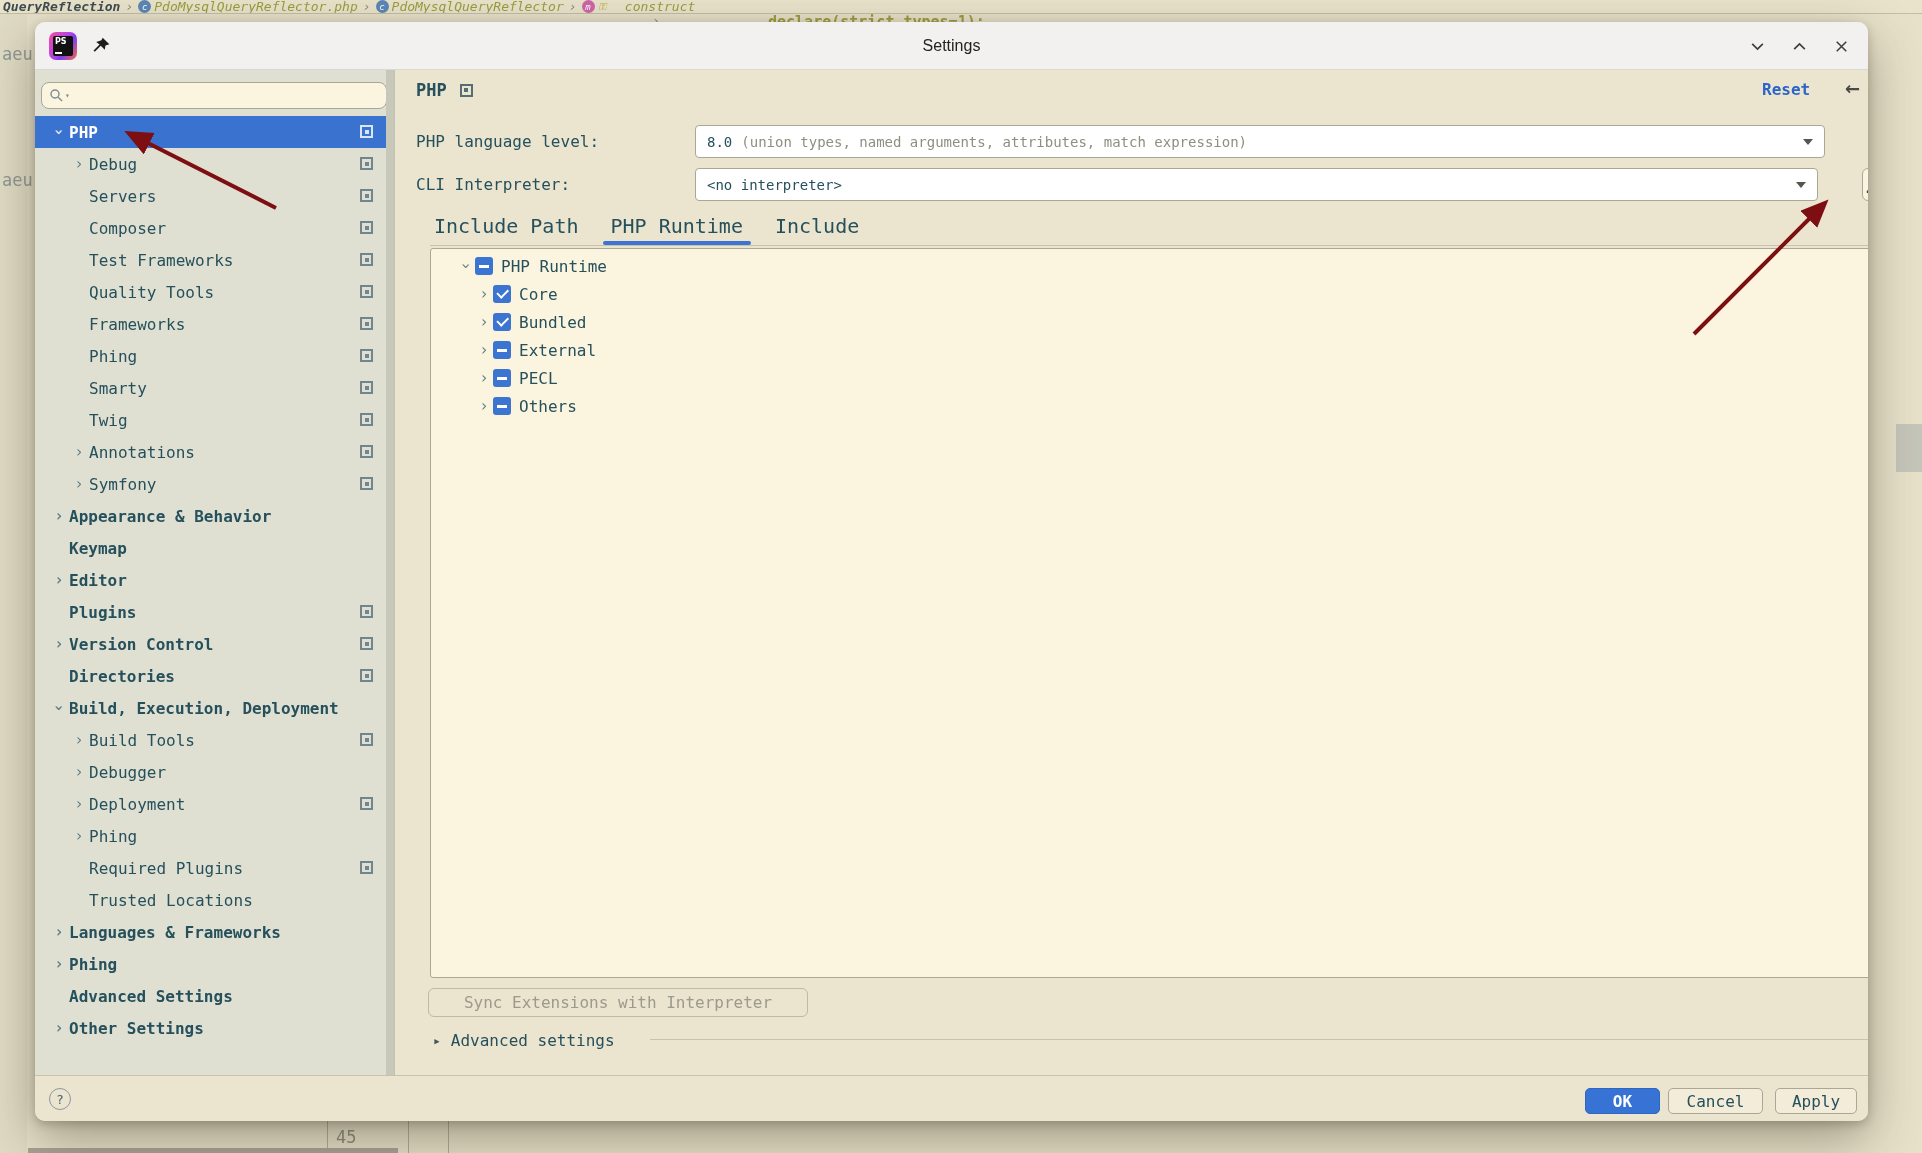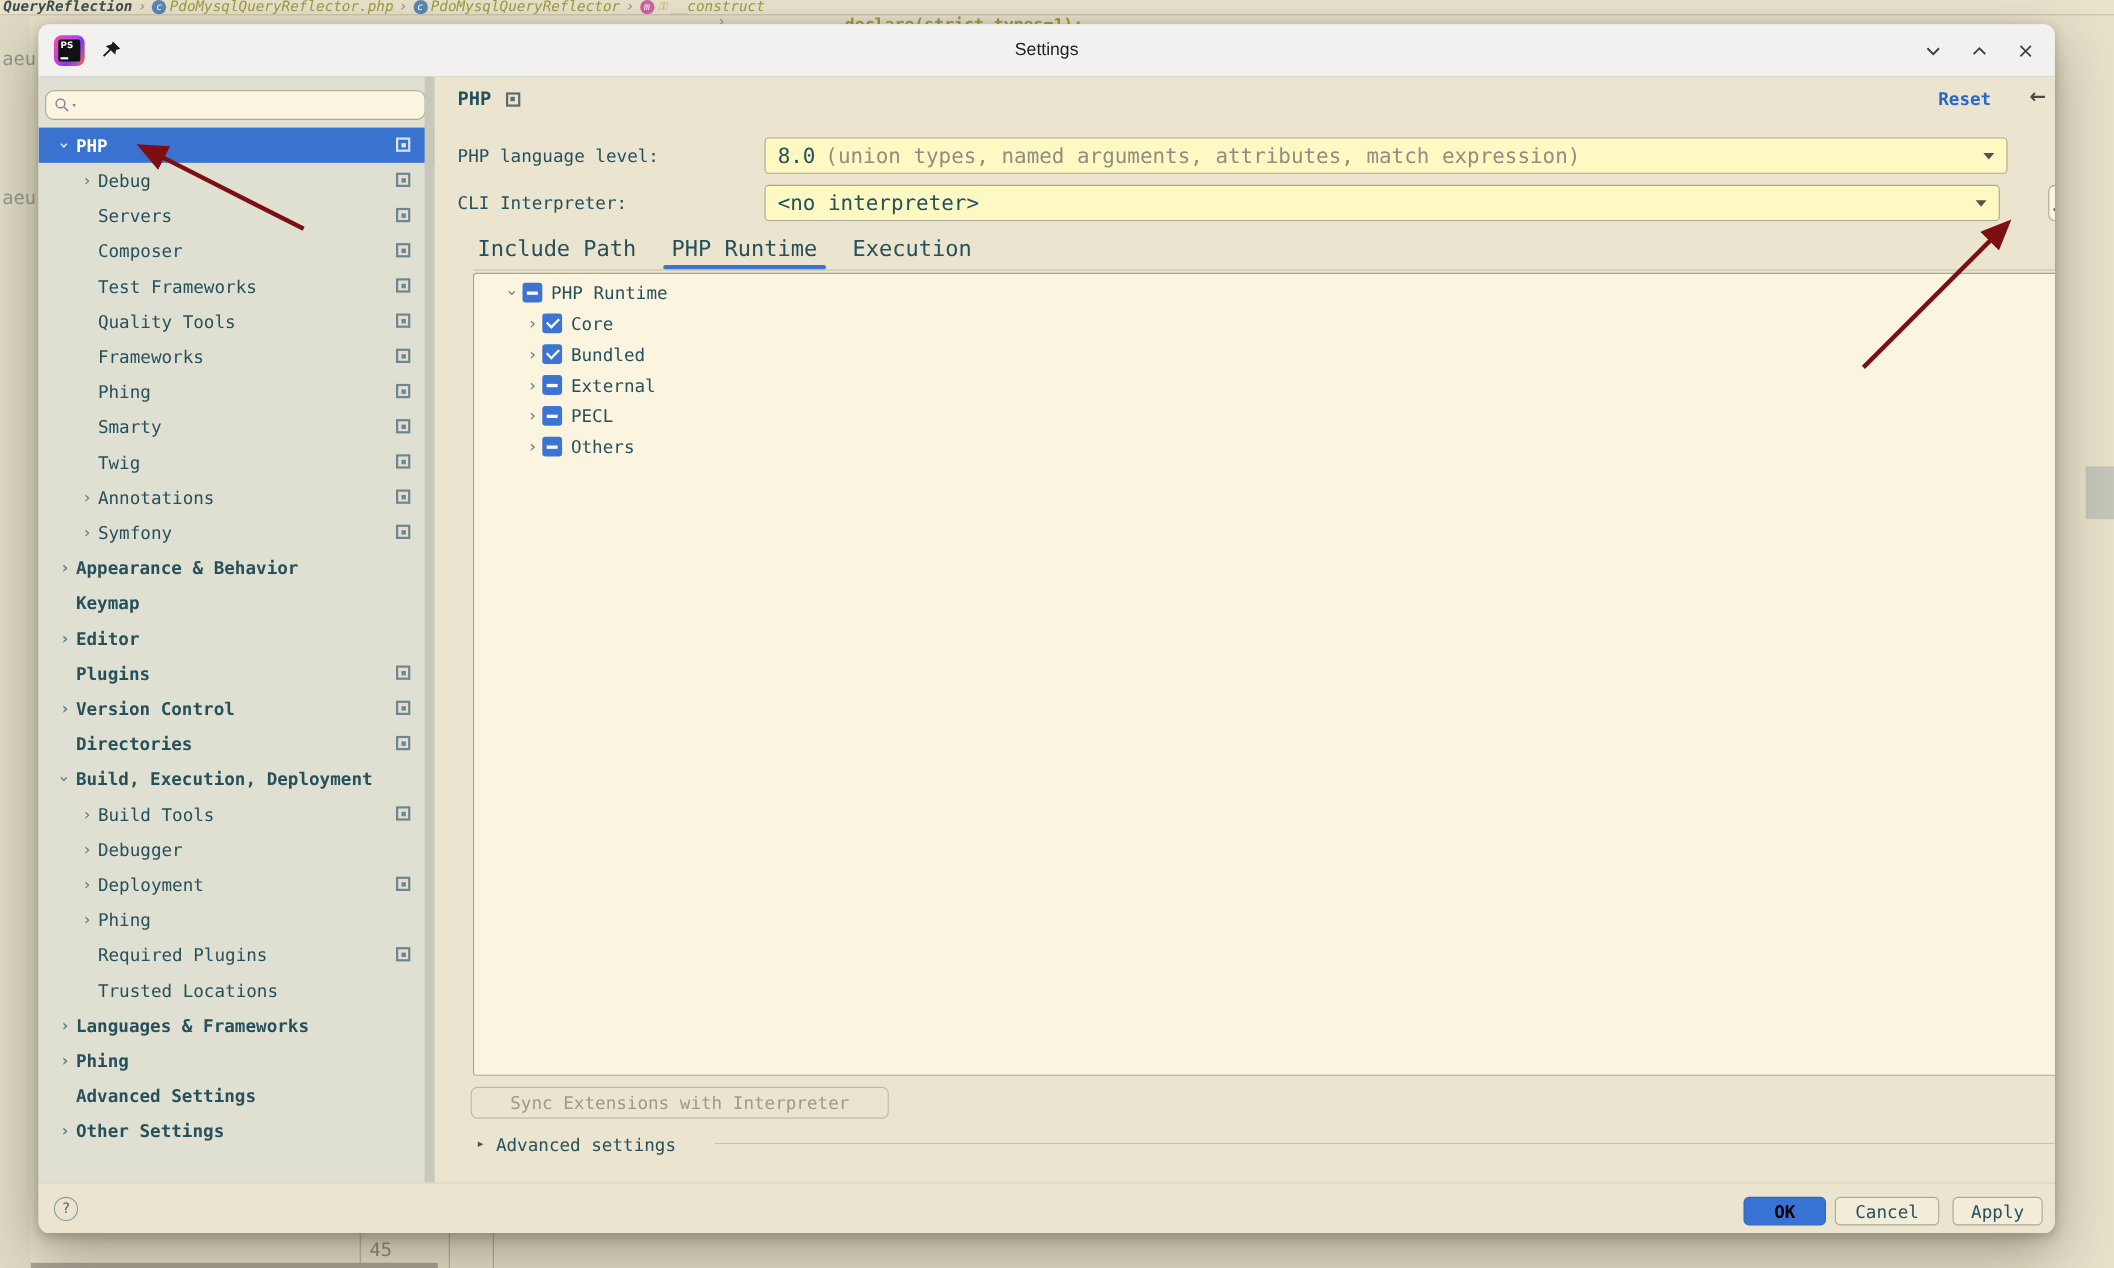--- a/index.html
+++ b/index.html
@@ -82,22 +82,22 @@
   .page-head { position:absolute; left:20px; top:8px; height:24px; display:flex; align-items:center; gap:13px;
     font-size:17px; font-weight:bold; color:#25505c; }
   .page-head .gi { position:static; margin:0; border-color:#566d76; }
   .page-head .gi::after { background:#566d76; }
   .reset { position:absolute; top:10px; left:1366px; color:#2a65c8; font-weight:bold; font-size:16px; cursor:pointer; }
   .nav-arrow { position:absolute; top:8px; font-size:18px; font-weight:bold; cursor:pointer;
     font-family:"DejaVu Sans", sans-serif; }
   .nav-back { left:1449px; color:#4a4a44; }
 
   .frow-label { position:absolute; left:20px; font-size:16px; color:#25505c; }
-  .combo { position:absolute; left:299px; height:33px; background:#fef9c3; border:1px solid #a9a795;
-    border-radius:4px; display:flex; align-items:center; padding:0 30px 0 11px; font-size:19px;
+  .combo { position:absolute; left:299px; height:33px; background:#ffffff; border:1px solid #a9a795;
+    border-radius:4px; display:flex; align-items:center; padding:0 30px 0 11px; font-size:14px;
     cursor:pointer; white-space:nowrap; overflow:hidden; }
   .combo .note { color:#8f8e80; margin-left:9px; }
   .combo .tri { position:absolute; right:11px; top:50%; margin-top:-3px; width:0; height:0;
     border-left:5.5px solid transparent; border-right:5.5px solid transparent; border-top:6.5px solid #55554e; }
   .helpc { width:22px; height:22px; border:1px solid #8a9aa3; border-radius:50%; color:#476570;
     font-size:13px; display:flex; align-items:center; justify-content:center; cursor:pointer; }
   .browse { position:absolute; left:1466px; top:98px; width:29px; height:33px; background:#fbf4df;
     border:1px solid #a9a795; border-radius:6px; color:#25505c; font-weight:bold; font-size:14px;
     letter-spacing:0; display:flex; align-items:flex-end; justify-content:center; padding-bottom:9px;
     line-height:6px; cursor:pointer; }
@@ -129,21 +129,21 @@
   .advrow .advlbl { font-size:16px; color:#25505c; cursor:pointer; }
   .advline { position:absolute; left:254px; top:969px; width:1233px; height:1px; background:#c9c3ae; }
 
   
   .dfooter { position:absolute; left:0; right:0; bottom:0; height:46px; background:#ebe4cf;
     border-top:1px solid #c9c3ae; border-radius:0 0 10px 10px; }
   .dfooter .helpc { position:absolute; left:14px; top:12px; }
   .btn { position:absolute; top:12px; height:26px; border-radius:5px; font-family:"DejaVu Sans Mono",monospace;
     font-size:16px; display:flex; align-items:center; justify-content:center; cursor:pointer;
     border:1px solid #a9a795; background:#f3ecd8; color:#25505c; }
-  .btn.primary { background:#3673d4; border-color:#2f66c0; color:#000000; font-weight:bold; }
+  .btn.primary { background:#3673d4; border-color:#2f66c0; color:#ffffff; font-weight:bold; }
   .btn-ok { left:1550px; width:75px; }
   .btn-cancel { left:1633px; width:95px; }
   .btn-apply { left:1740px; width:82px; }
 
   .arrows { position:absolute; left:0; top:0; pointer-events:none; }
 </style>
 </head>
 <body>
 
 <div id="canvas">
@@ -373,21 +373,21 @@
       <span class="frow-label" style="top:105px;">CLI Interpreter:</span>
       <div class="combo" style="top:98px; width:1123px;">
         <span>&lt;no interpreter&gt;</span>
         <span class="tri"></span>
       </div>
       <div class="browse">...</div>
 
       <div class="tabs">
         <div class="tab">Include Path</div>
         <div class="tab active">PHP Runtime</div>
-        <div class="tab">Execution</div>
+        <div class="tab">Include</div>
       </div>
       <div class="tabline"></div>
 
       <div class="treepanel">
         <div class="trow root">
           <span class="ch exp">›</span>
           <span class="cb partial"></span>
           <span>PHP Runtime</span>
         </div>
         <div class="trow child">

